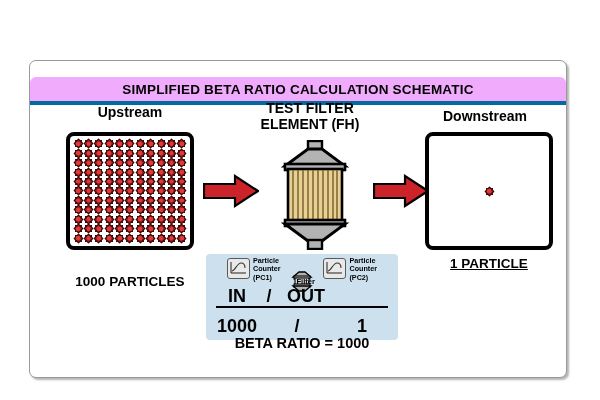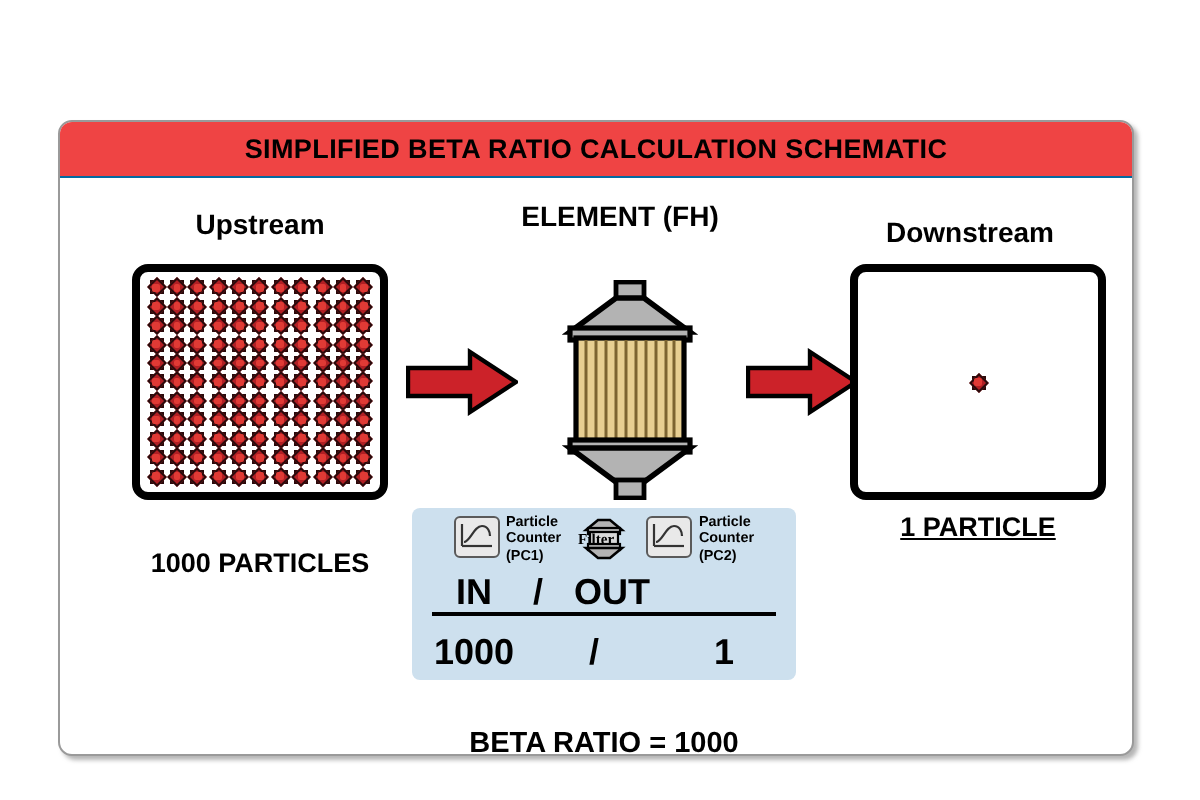--- a/index.html
+++ b/index.html
@@ -32,25 +32,25 @@
     border: 1px solid #9a9a9a;
     border-radius: 7px;
     box-shadow: 2px 2px 2px rgba(120,120,120,0.55);
     box-sizing: border-box;
   }
 
   
   .title-bar {
     position: absolute;
     left: 0px;
-    top: 0px;
+    top: 16px;
     width: 100%;
     height: 28px;
-    background: #ef4444;
-    border-bottom: 1px solid #0369a1;
+    background: #f0abfc;
+    border-bottom: 4px solid #0369a1;
     border-radius: 6px 6px 0 0;
     box-sizing: border-box;
     display: flex;
     align-items: center;
     justify-content: center;
   }
   .title-text {
     font-size: 13.5px;
     font-weight: bold;
     color: #000000;
@@ -219,23 +219,22 @@
     font-size: 7.2px;
     font-weight: bold;
     color: #000000;
     line-height: 8.4px;
     white-space: nowrap;
   }
 
   .filter-item {
     display: flex;
     flex-direction: column;
-    align-items: flex-start;
-    margin-top: 0px;
-    font-family: Liberation Serif, serif;
+    align-items: flex-end;
+    margin-top: 12px;
   }
   .filter-mini-icon { width: 26px; height: 26px; }
   .filter-mini-label {
     font-size: 7.6px;
     font-weight: bold;
     color: #000000;
     margin-top: -18px;
     position: relative;
     z-index: 3;
     background: transparent;
@@ -272,21 +271,21 @@
   }
   .f-in    { width: 42px; text-align: center; }
   .f-slash { width: 22px; text-align: center; }
   .f-out   { width: 52px; text-align: center; }
   .f-eq    { width: 56px; text-align: center; }
 
   
   #beta-result {
     position: absolute;
     left: 180px;
-    top: 364px;
+    top: 335px;
     width: 244px;
     text-align: center;
     font-size: 14.5px;
     font-weight: bold;
     color: #000000;
     white-space: nowrap;
   }
 </style>
 </head>
 <body>
@@ -914,20 +913,21 @@
 
   <div class="box-caption" id="upstream-caption">1000 PARTICLES</div>
 
   <div class="arrow" id="arrow-in">
     <svg width="56" height="34" viewBox="0 0 56 34">
       <polygon points="1,10 32,10 32,2 55,17 32,32 32,24 1,24" fill="#cc2229" stroke="#000000" stroke-width="2.2" stroke-linejoin="miter"></polygon>
     </svg>
   </div>
 
   <div class="heading" id="filter-heading">
+    <div>TEST FILTER</div>
     <div>ELEMENT (FH)</div>
   </div>
 
   <div id="filter-element">
     <svg width="68" height="110" viewBox="0 0 68 110">
 
       <rect x="27" y="1" width="14" height="9" fill="#b3b3b3" stroke="#000000" stroke-width="2.4"></rect>
 
       <polygon points="4,26 27,9 41,9 64,26" fill="#b3b3b3" stroke="#000000" stroke-width="2.8" stroke-linejoin="miter"></polygon>
 

